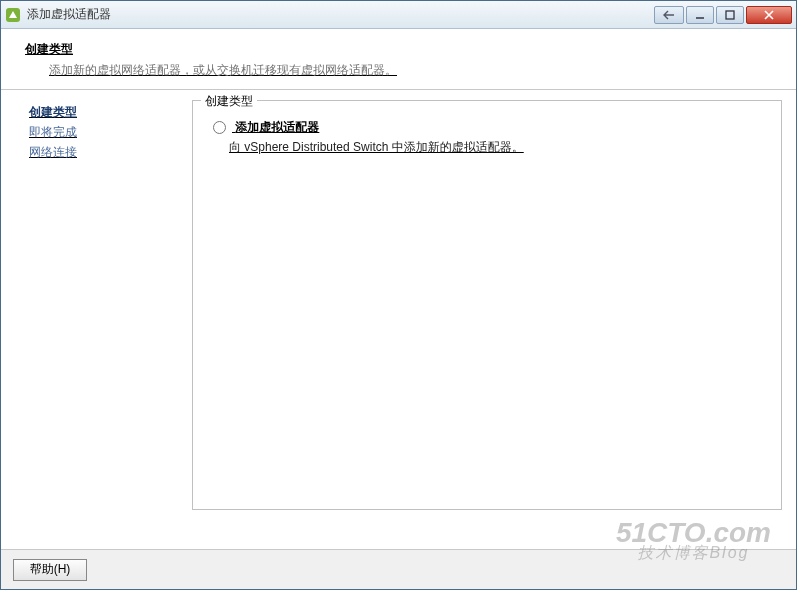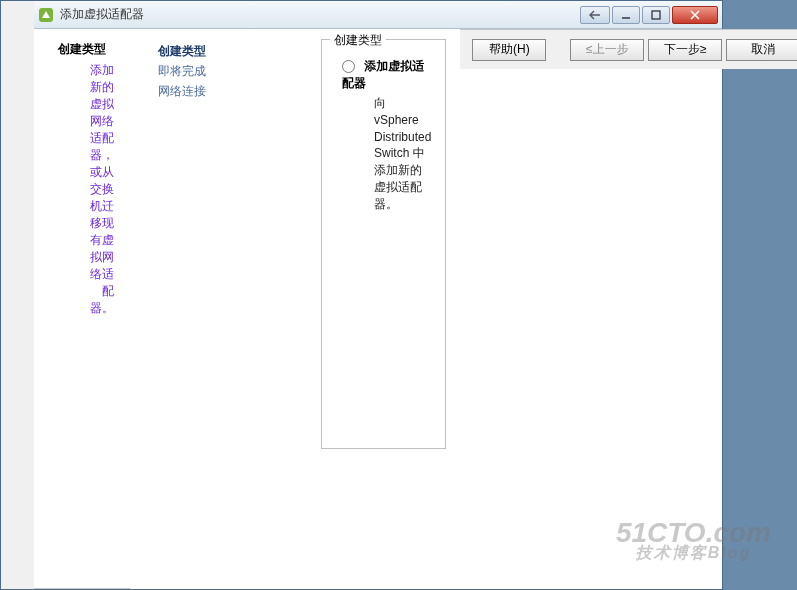--- a/index.html
+++ b/index.html
@@ -6,27 +6,26 @@
 body {
   font-family: "Microsoft YaHei", Tahoma, sans-serif;
   font-size: 12px;
   background: #6b8baa;
   width: 797px;
   height: 590px;
   overflow: hidden;
   position: relative;
 }
 .window {
-  width: 723px;
+  width: 797px;
   height: 590px;
   background: #f0f0f0;
   border: 1px solid #4a6a8a;
   display: flex;
   flex-direction: column;
-  padding-left: 33px;
 }
 .titlebar {
   height: 28px;
   background: linear-gradient(#f4f8fb, #dde8f0);
   border-bottom: 1px solid #b0c0d0;
   display: flex;
   align-items: center;
   padding: 0 4px;
 }
 .titlebar .appicon {
@@ -44,29 +43,30 @@
   display: flex; align-items: center; justify-content: center;
   font-size: 10px; color: #334;
 }
 .winbtn.close { background: linear-gradient(#e98, #c93b2b); color: #fff; border-color: #a02a1c; width: 46px; }
 .winbtn.extra { width: 30px; }
 .content {
   flex: 1;
   background: #fff;
   margin: 0;
   display: flex;
-  flex-direction: row;
+  flex-direction: column;
+  text-decoration: underline;
 }
 .header-pane {
   padding: 12px 16px 10px 24px;
   border-bottom: 1px solid #c8c8c8;
   background: #fff;
 }
 .header-pane h1 { font-size: 12px; font-weight: bold; margin-bottom: 4px; }
-.header-pane p { font-size: 12px; margin-left: 32px; color: #6d28d9; text-align: right; }
+.header-pane p { font-size: 12px; margin-left: 24px; color: #737373; }
 .body-pane {
   flex: 1;
   display: flex;
   background: #fff;
 }
 .sidebar {
   width: 185px;
   padding: 14px 10px 10px 28px;
   border-right: none;
 }
@@ -93,21 +93,21 @@
   top: -8px; left: 8px;
   background: #fff;
   padding: 0 4px;
   font-size: 12px;
 }
 .opt {
   margin: 4px 0 4px 6px;
 }
 .opt label { font-weight: bold; cursor: pointer; }
 .opt .desc {
-  margin: 3px 0 18px 32px;
+  margin: 3px 0 18px 16px;
   font-size: 12px;
   color: #222;
   line-height: 1.4;
 }
 .opt input[type=radio]{ margin-right: 6px; vertical-align: middle; }
 .footer {
   height: 40px;
   border-top: 1px solid #c8c8c8;
   background: #f0f0f0;
   display: flex;
@@ -132,21 +132,21 @@
   right: 26px; bottom: 30px;
   font-size: 28px;
   font-weight: bold;
   font-style: italic;
   color: rgba(120,120,120,0.4);
   font-family: Arial, sans-serif;
   pointer-events: none;
   text-align: center;
   line-height: 0.9;
 }
-.watermark .sub { font-size: 16px; display: block; font-weight: bold; letter-spacing: 2px; }
+.watermark .sub { font-size: 16px; display: block; font-weight: normal; letter-spacing: 2px; }
 </style>
 </head>
 <body>
 
 <div class="window">
 
   <div class="titlebar">
     <span class="appicon">
       <svg width="16" height="16" viewBox="0 0 16 16">
         <rect x="1" y="1" width="14" height="14" rx="3" fill="#7db33a"></rect>
@@ -210,25 +210,20 @@
 
         </div>
       </div>
 
     </div>
 
     <div class="footer">
       <div class="left">
         <button class="btn">帮助(H)</button>
       </div>
-      <div class="right">
-        <button class="btn disabled">≤上一步</button>
-        <button class="btn">下一步≥</button>
-        <button class="btn">取消</button>
-      </div>
     </div>
 
   </div>
 </div>
 
 <div class="watermark">
   <span>51CTO.com</span>
   <span class="sub">技术博客Blog</span>
 </div>
 

